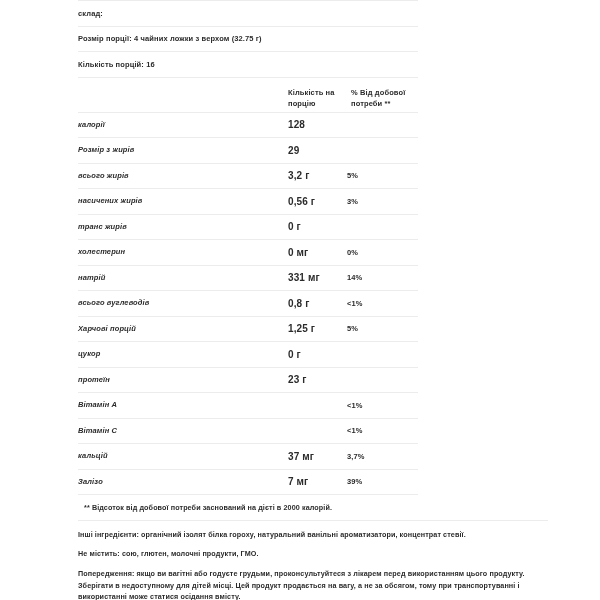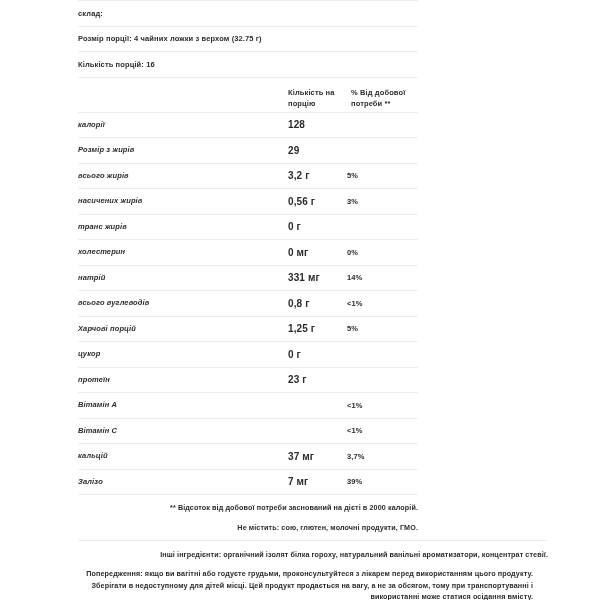--- a/index.html
+++ b/index.html
@@ -92,21 +92,20 @@
   
   .note {
     border-top: 1px solid #ececed;
     box-sizing: border-box;
     font-size: 7.2px;
     font-weight: 700;
     letter-spacing: 0.1px;
     line-height: 1.55;
     color: #2b2b2b;
     padding: 7px 0 7px 0;
-    text-align: right;
   }
   .note.dv-note {
     padding-left: 6px;
     min-height: 26px;
   }
   .note.ingredients {
     width: 470px;
     white-space: nowrap;
     min-height: 24px;
     padding-top: 8px;
@@ -217,17 +216,17 @@
     <div class="cell-amount">37 мг</div>
     <div class="cell-dv">3,7%</div>
   </div>
   <div class="row">
     <div class="cell-name">Залізо</div>
     <div class="cell-amount">7 мг</div>
     <div class="cell-dv">39%</div>
   </div>
 
   <div class="note dv-note">** Відсоток від добової потреби заснований на дієті в 2000 калорій.</div>
+  <div class="note ingredients">Інші інгредієнти: органічний ізолят білка гороху, натуральний ванільні ароматизатори, концентрат стевії.</div>
   <div class="note contains">Не містить: сою, глютен, молочні продукти, ГМО.</div>
-  <div class="note ingredients">Інші інгредієнти: органічний ізолят білка гороху, натуральний ванільні ароматизатори, концентрат стевії.</div>
   <div class="note warning">Попередження: якщо ви вагітні або годуєте грудьми, проконсультуйтеся з лікарем перед використанням цього продукту. Зберігати в недоступному для дітей місці. Цей продукт продається на вагу, а не за обсягом, тому при транспортуванні і використанні може статися осідання вмісту.</div>
 
 </div>
 
 </body></html>

